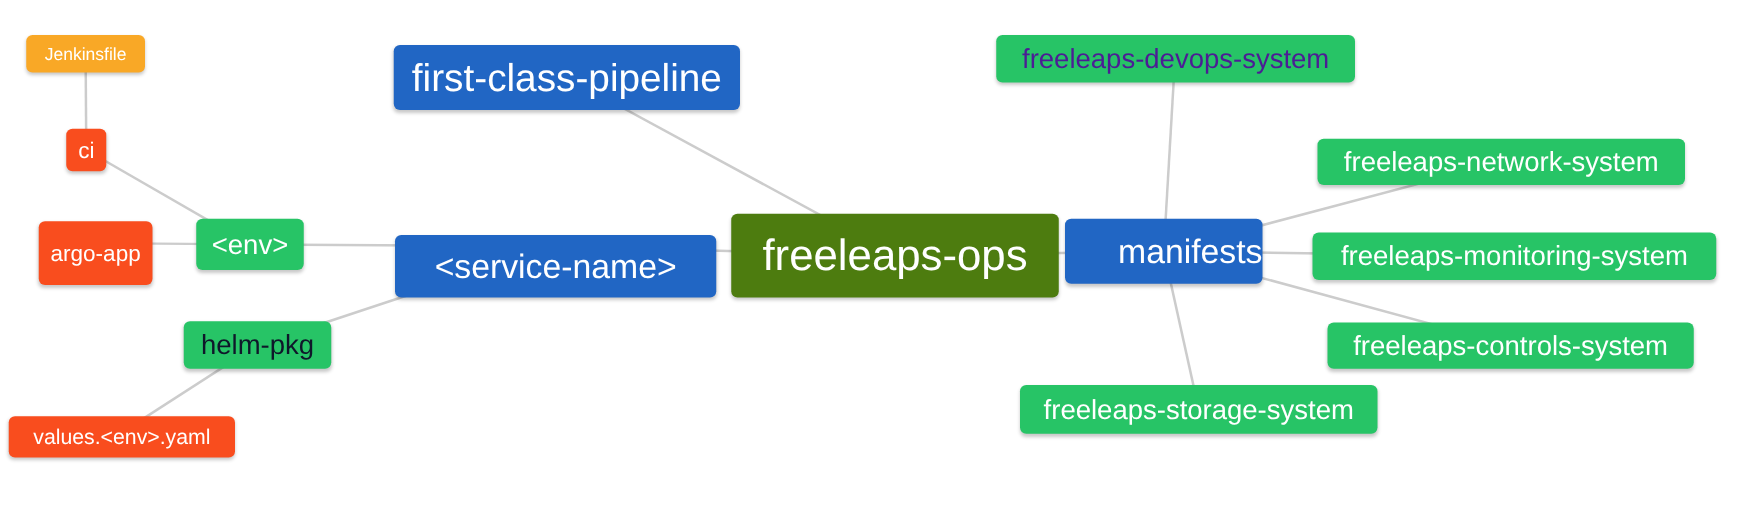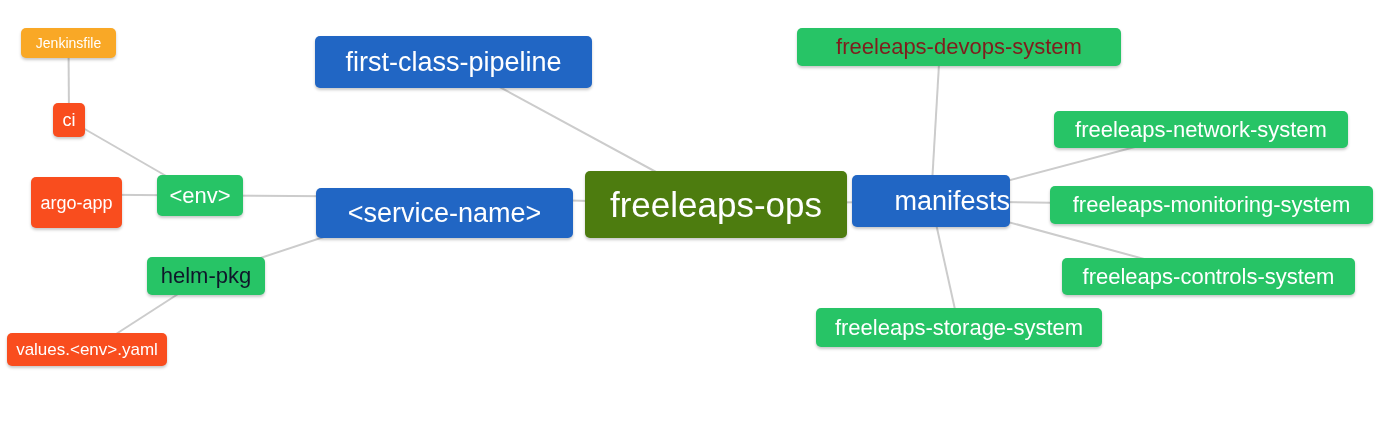--- a/index.html
+++ b/index.html
@@ -69,36 +69,36 @@
       </div>
       <div class="node" style="left: 31px; top: 177px; width: 91px; height: 51px; font-size: 18px; background: rgb(249, 77, 30); color: rgb(255, 255, 255);">
         <span>argo-app</span>
       </div>
       <div class="node" style="left: 157px; top: 175px; width: 86px; height: 41px; font-size: 22px; background: rgb(39, 196, 102); color: rgb(255, 255, 255);">
         <span>&lt;env&gt;</span>
       </div>
       <div class="node" style="left: 147px; top: 257px; width: 118px; height: 38px; font-size: 22px; background: rgb(39, 196, 102); color: #0f172a;">
         <span>helm-pkg</span>
       </div>
-      <div class="node" style="left: 7px; top: 333px; width: 160px; height: 33px; font-size: 17px; background: rgb(249, 77, 30); color: rgb(255, 255, 255);">
+      <div class="node" style="left: 7px; top: 333px; width: 181px; height: 33px; font-size: 17px; background: rgb(249, 77, 30); color: rgb(255, 255, 255);">
         <span>values.&lt;env&gt;.yaml</span>
       </div>
-      <div class="node" style="left: 315px; top: 36px; width: 277px; height: 52px; font-size: 27px; background: rgb(33, 102, 196); color: rgb(255, 255, 255);">
+      <div class="node" style="left: 315px; top: 36px; width: 277px; height: 52px; font-size: 31px; background: rgb(33, 102, 196); color: rgb(255, 255, 255);">
         <span>first-class-pipeline</span>
       </div>
       <div class="node" style="left: 316px; top: 172px; width: 257px; height: 50px; font-size: 27px; background: rgb(33, 102, 196); color: rgb(255, 255, 255); margin-top: 16px;">
         <span>&lt;service-name&gt;</span>
       </div>
       <div class="node" style="left: 585px; top: 171px; width: 262px; height: 67px; font-size: 35px; background: #4d7c0f; color: rgb(255, 255, 255);">
         <span>freeleaps-ops</span>
       </div>
       <div class="node" style="left: 852px; top: 175px; width: 158px; height: 52px; font-size: 27px; background: rgb(33, 102, 196); color: rgb(255, 255, 255); justify-content: flex-end;">
         <span>manifests</span>
       </div>
-      <div class="node" style="left: 797px; top: 28px; width: 324px; height: 38px; font-size: 22px; background: rgb(39, 196, 102); color: #7f1d1d;">
+      <div class="node" style="left: 797px; top: 28px; width: 287px; height: 38px; font-size: 22px; background: rgb(39, 196, 102); color: #4c1d95;">
         <span>freeleaps-devops-system</span>
       </div>
       <div class="node" style="left: 1054px; top: 111px; width: 294px; height: 37px; font-size: 22px; background: rgb(39, 196, 102); color: rgb(255, 255, 255);">
         <span>freeleaps-network-system</span>
       </div>
       <div class="node" style="left: 1050px; top: 186px; width: 323px; height: 38px; font-size: 22px; background: rgb(39, 196, 102); color: rgb(255, 255, 255);">
         <span>freeleaps-monitoring-system</span>
       </div>
       <div class="node" style="left: 1062px; top: 258px; width: 293px; height: 37px; font-size: 22px; background: rgb(39, 196, 102); color: rgb(255, 255, 255);">
         <span>freeleaps-controls-system</span>

